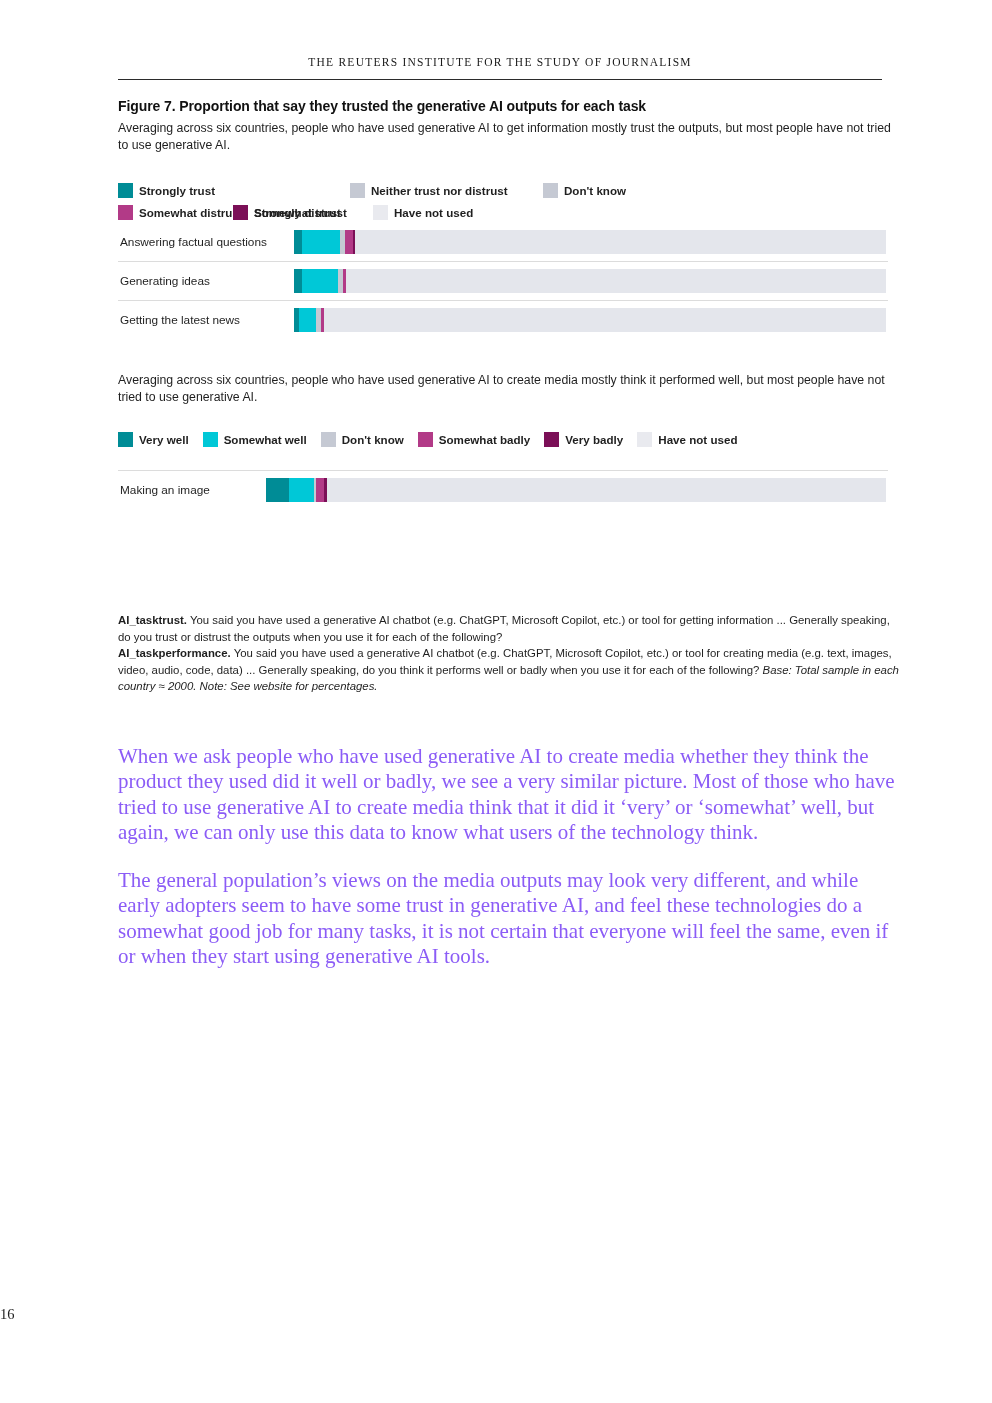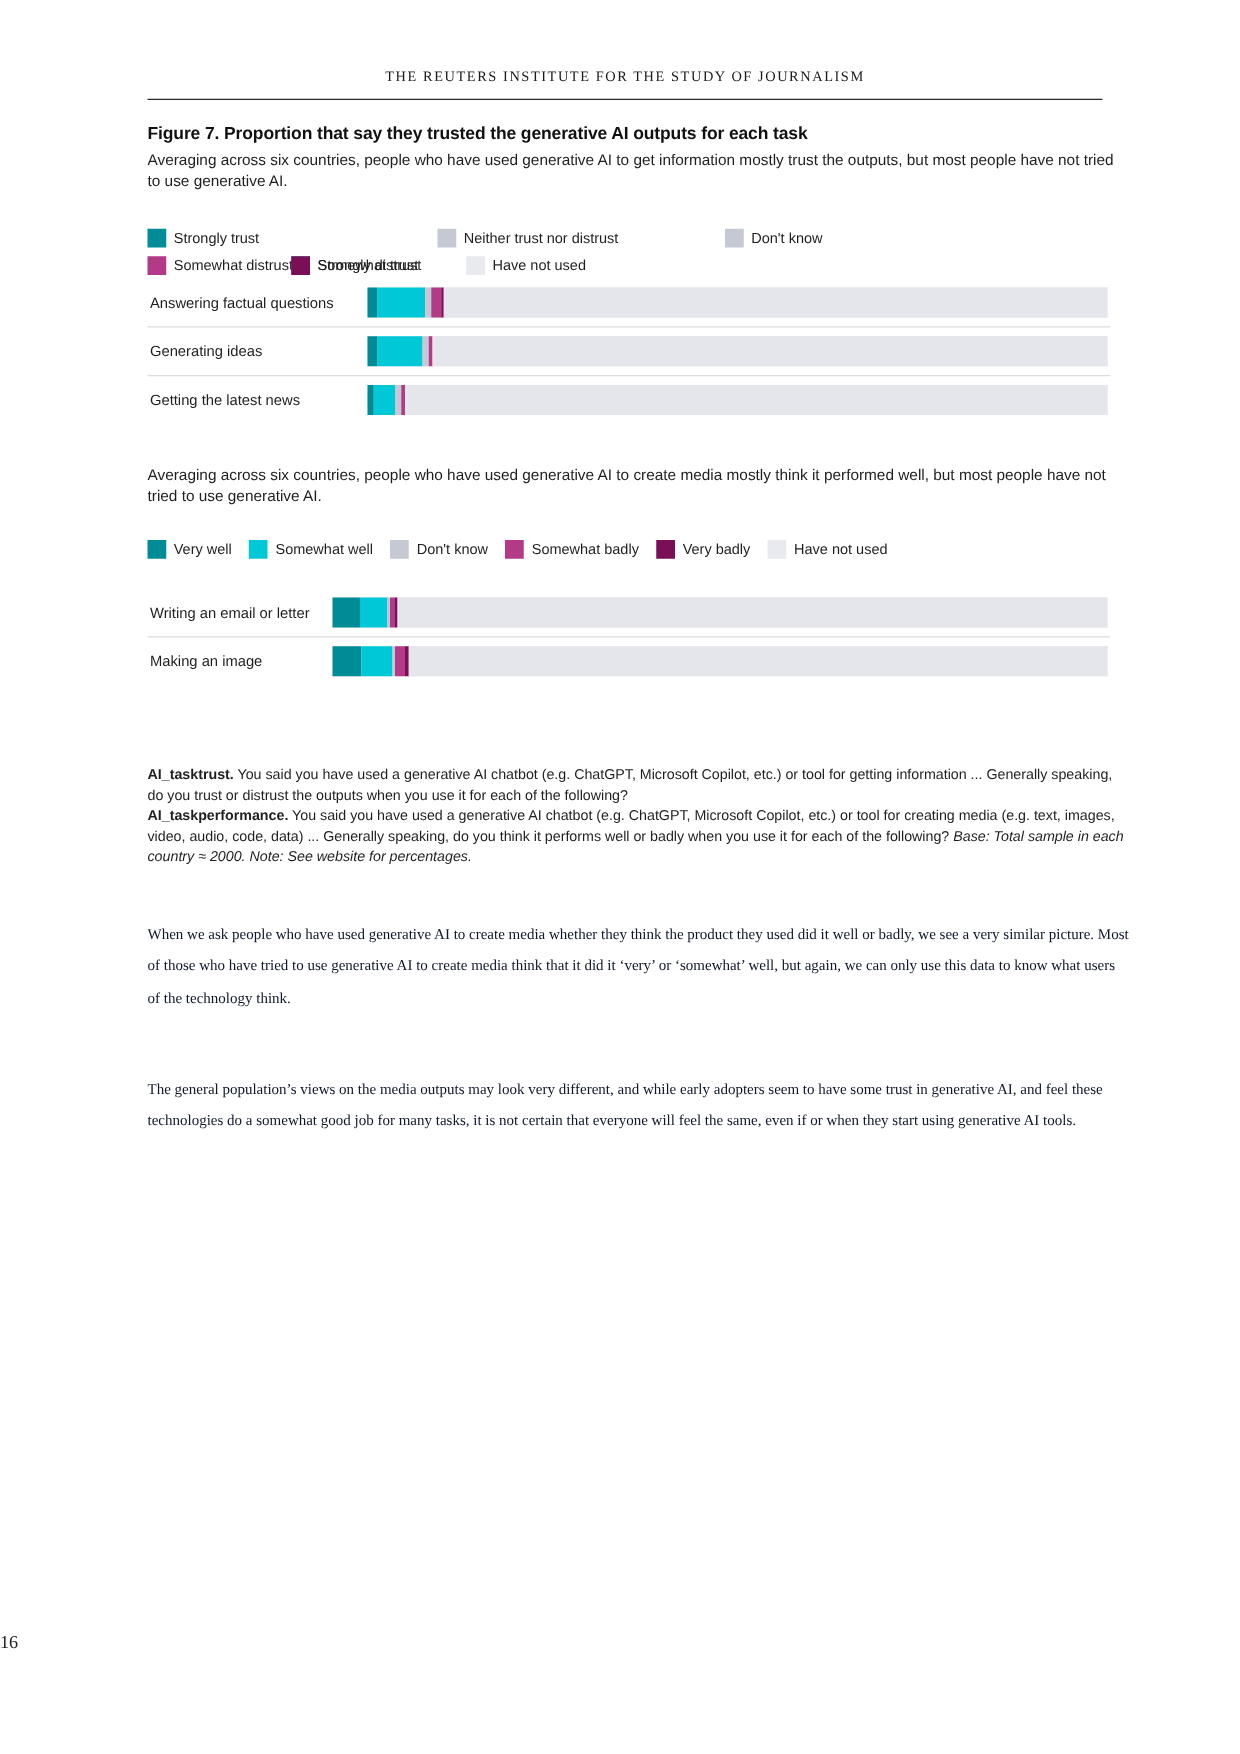--- a/index.html
+++ b/index.html
@@ -33,30 +33,30 @@
     position:absolute; left:118px; top:98px; width:790px;
     font-size:14px; font-weight:bold; color:#111;
     letter-spacing:-0.1px;
   }
   .fig-sub {
     position:absolute; left:118px; top:120px; width:785px;
     font-size:12.3px; line-height:16.5px; color:#1f1f1f;
   }
 
   
-  .legend { position:absolute; }
+  .legend { position:absolute;font-weight:bold; }
   .legend-row { display:flex; align-items:center; height:18px; }
   .legend-item { display:flex; align-items:center; margin-right:14px; }
   .legend-swatch { width:15px; height:15px; flex:0 0 auto; }
   .legend-label { font-size:11.6px; color:#1f1f1f; margin-left:6px; white-space:nowrap; }
 
   #legend1 { left:118px; top:181px; }
   #legend1 .legend-row:nth-child(1) .legend-item:nth-child(1){ width:115px; margin-right:0;}
   #legend1 .legend-row:nth-child(1) .legend-item:nth-child(2){ width:117px; margin-right:0;margin-top:44px;}
-  #legend1 .legend-row:nth-child(1) .legend-item:nth-child(3){ width:230px; margin-right:0;}
+  #legend1 .legend-row:nth-child(1) .legend-item:nth-child(3){ width:193px; margin-right:0;}
   #legend1 .legend-row:nth-child(2) .legend-item:nth-child(1){ width:115px; margin-right:0;}
   #legend1 .legend-row:nth-child(2) .legend-item:nth-child(2){ width:140px; margin-right:0;}
   #legend1 .legend-row { margin-bottom:4px; }
 
   #legend2 { left:118px; top:430px; }
 
   
   .chart { position:absolute; }
   .chart-row { position:relative; height:39px; }
   .chart-row .divider {
@@ -82,21 +82,21 @@
     position:absolute; left:118px; top:612px; width:786px;
     font-size:11.4px; line-height:16.6px; color:#1f1f1f;
   }
   .footnote b { font-weight:bold; }
   .footnote i { font-style:italic; }
 
   
   .body-copy {
     position:absolute; left:118px; width:785px;
     font-family:"Liberation Serif", serif;
-    font-size:12px; line-height:25.4px; color:#0f172a;
+    font-size:21px; line-height:25.4px; color:#8b5cf6;
     text-align:left;
   }
   #para1 { top:723px; }
   #para2 { top:847px; }
 
   .page-number {
     position:absolute; left:0; top:1306px; width:992px;
     text-align:left;
     font-family:"Liberation Serif", serif;
     font-size:14.5px; color:#222;
@@ -209,31 +209,20 @@
         <span class="legend-label">Very badly</span>
       </div>
       <div class="legend-item">
         <span class="legend-swatch" style="background: rgb(233, 234, 239);"></span>
         <span class="legend-label">Have not used</span>
       </div>
     </div>
   </div>
 
   <div class="chart" id="chart2">
-      <div class="chart-row first">
-        <div class="row-label">Writing an email or letter</div>
-        <div class="bar-track">
-          <div class="seg" style="width: 3.5%; background: rgb(0, 140, 150);"></div>
-          <div class="seg" style="width: 3.6%; background: rgb(0, 200, 215);"></div>
-          <div class="seg" style="width: 0.4%; background: rgb(197, 201, 211);"></div>
-          <div class="seg" style="width: 0.6%; background: rgb(178, 58, 135);"></div>
-          <div class="seg" style="width: 0.3%; background: rgb(123, 15, 87);"></div>
-          <div class="seg" style="width: 91.6%; background: rgb(228, 230, 236);"></div>
-        </div>
-      </div>
       <div class="chart-row">
         <div class="divider"></div>
         <div class="row-label">Making an image</div>
         <div class="bar-track">
           <div class="seg" style="width: 3.7%; background: rgb(0, 140, 150);"></div>
           <div class="seg" style="width: 4%; background: rgb(0, 200, 215);"></div>
           <div class="seg" style="width: 0.3%; background: rgb(197, 201, 211);"></div>
           <div class="seg" style="width: 1.3%; background: rgb(178, 58, 135);"></div>
           <div class="seg" style="width: 0.5%; background: rgb(123, 15, 87);"></div>
           <div class="seg" style="width: 90.2%; background: rgb(228, 230, 236);"></div>

